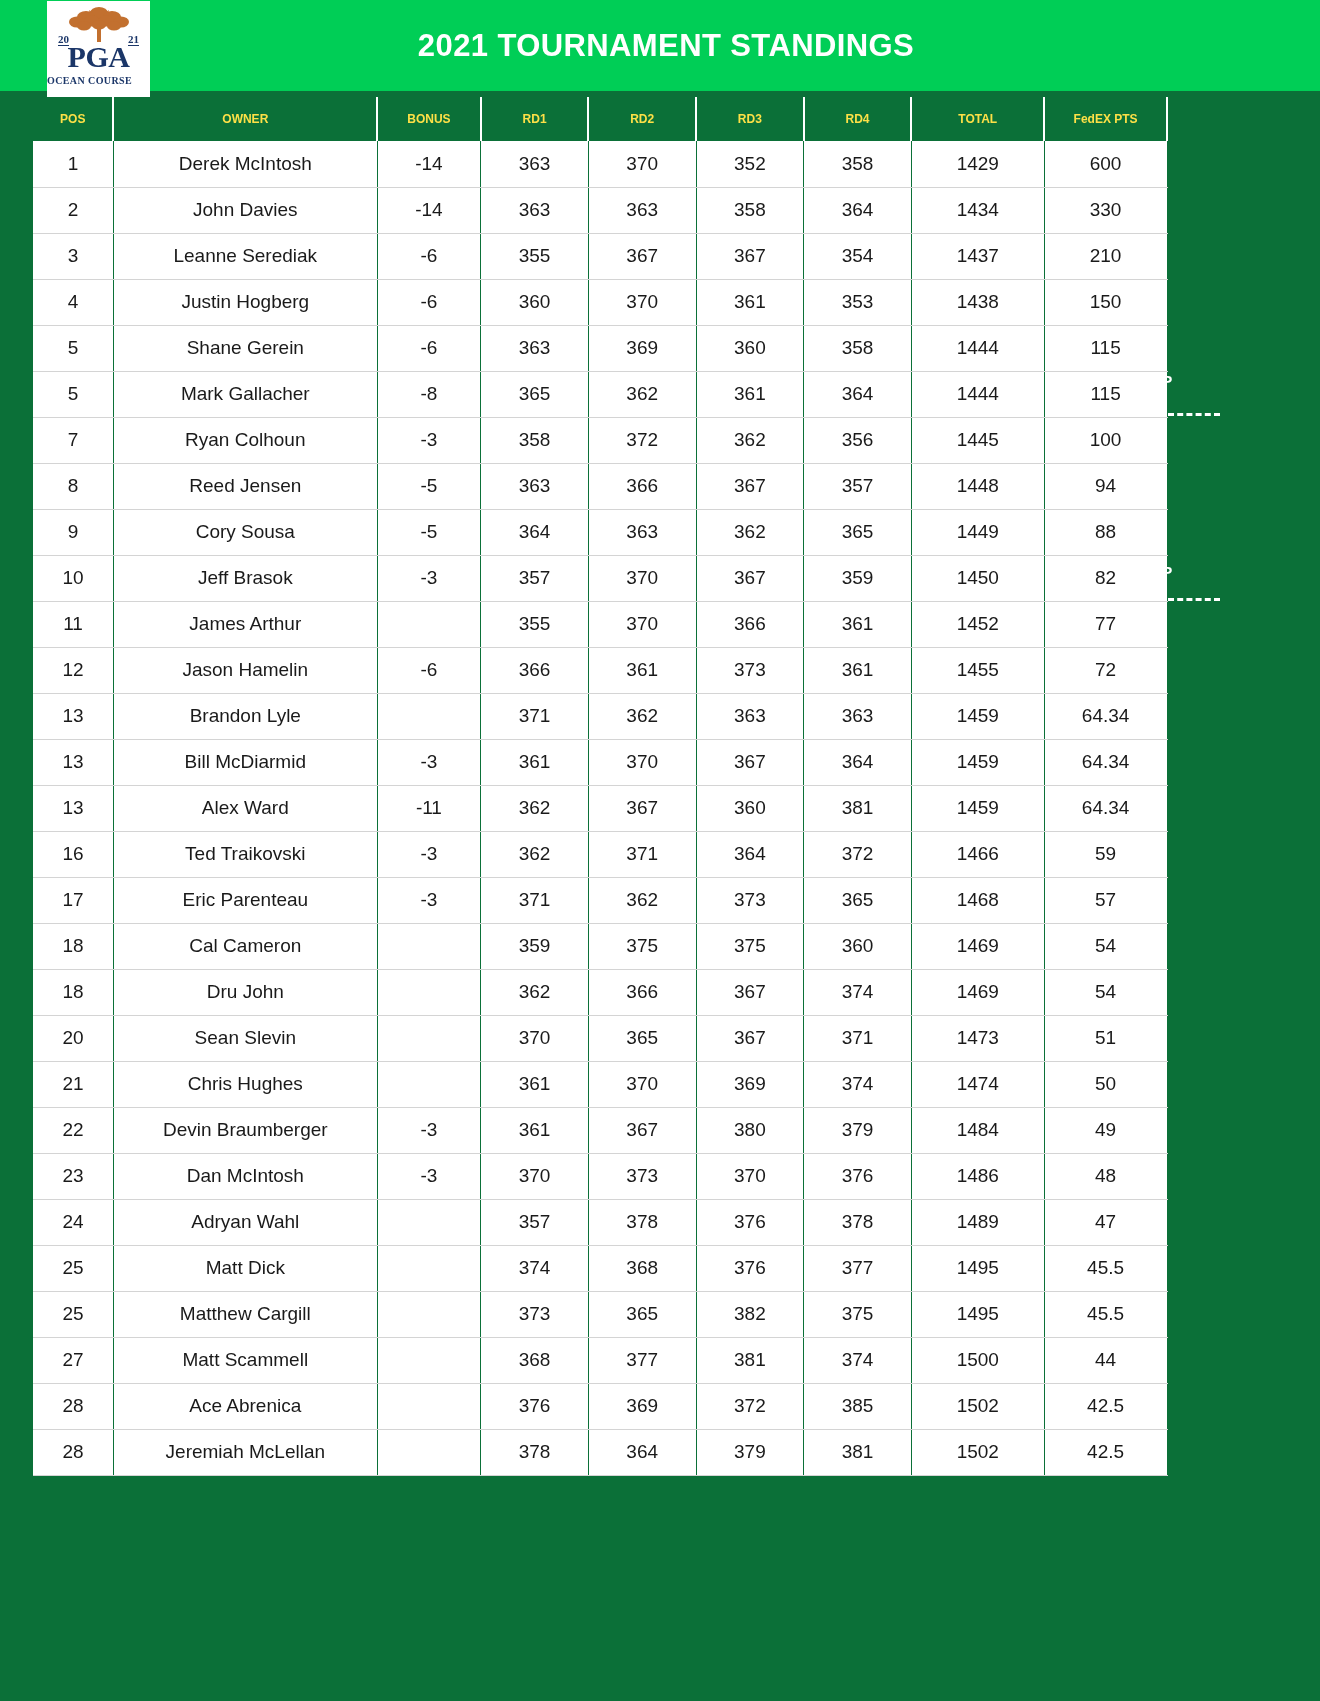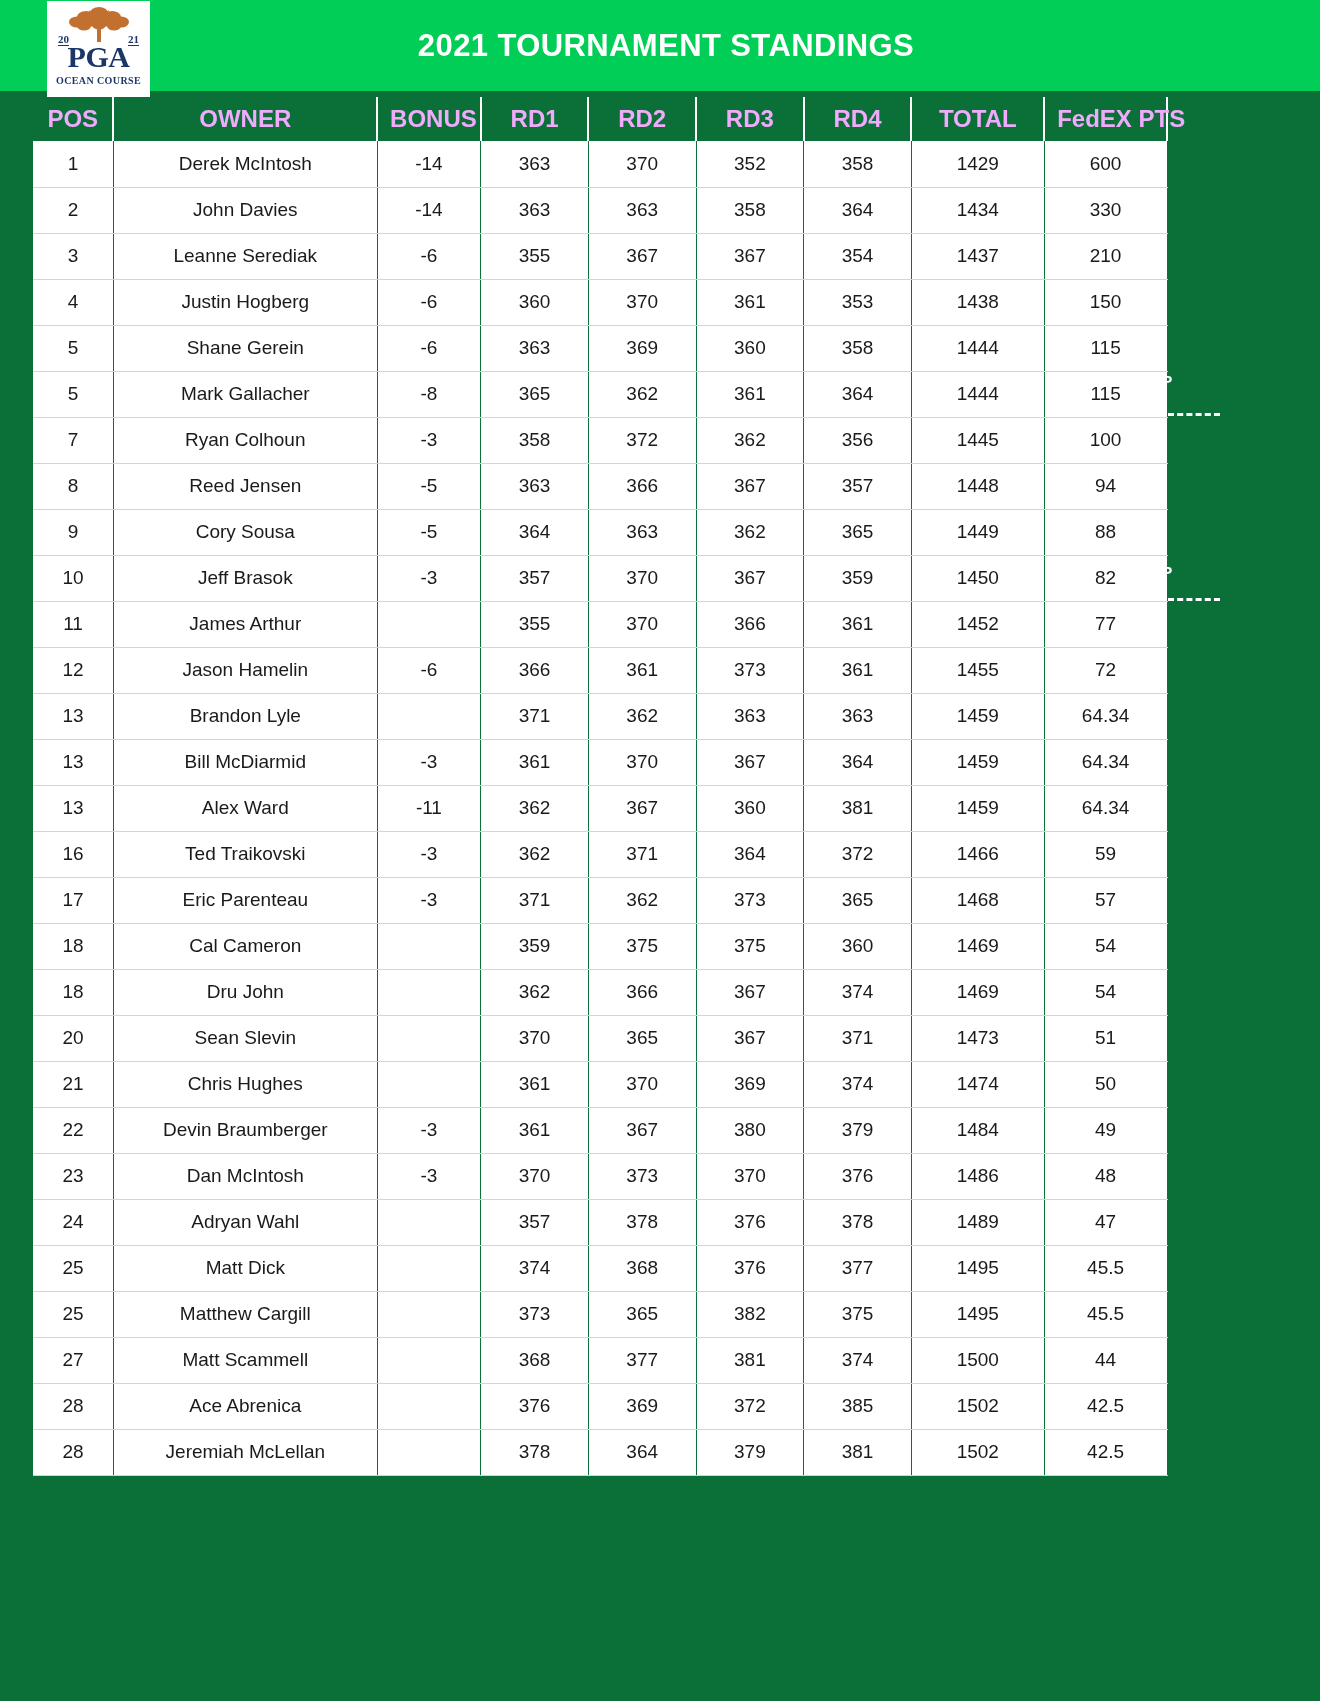--- a/index.html
+++ b/index.html
@@ -76,43 +76,43 @@
     font-family: "Liberation Serif", serif;
     font-weight: bold;
     font-size: 30px;
     color: #1b3668;
     letter-spacing: -0.5px;
     line-height: 30px;
   }
   .logo-course {
     position: absolute;
     top: 74px; left: 0; right: 0;
-    text-align: center;
+    text-align: left;
     font-family: "Liberation Serif", serif;
     font-weight: bold;
     font-size: 10px;
     color: #1b3668;
     letter-spacing: .4px;
   }
 
   
   #table-wrap {
     position: absolute;
     left: 33px; top: 97px;
     width: 1135px;
   }
   table#standings {
     border-collapse: collapse;
     width: 1135px;
     table-layout: fixed;
   }
   table#standings thead th {
     background: #0b7038;
-    color: #f0abfc;
-    font-size: 24px;
+    color: #fde047;
+    font-size: 12px;
     font-weight: bold;
     height: 44px;
     border-right: 2px solid #ffffff;
     padding: 0 12px;
     text-align: center;
     white-space: nowrap;
   }
   thead th.col-pos   { width: 80px; }
   thead th.col-owner { width: 262px; text-align: left; }
   thead th.col-bonus { width: 103px; }

